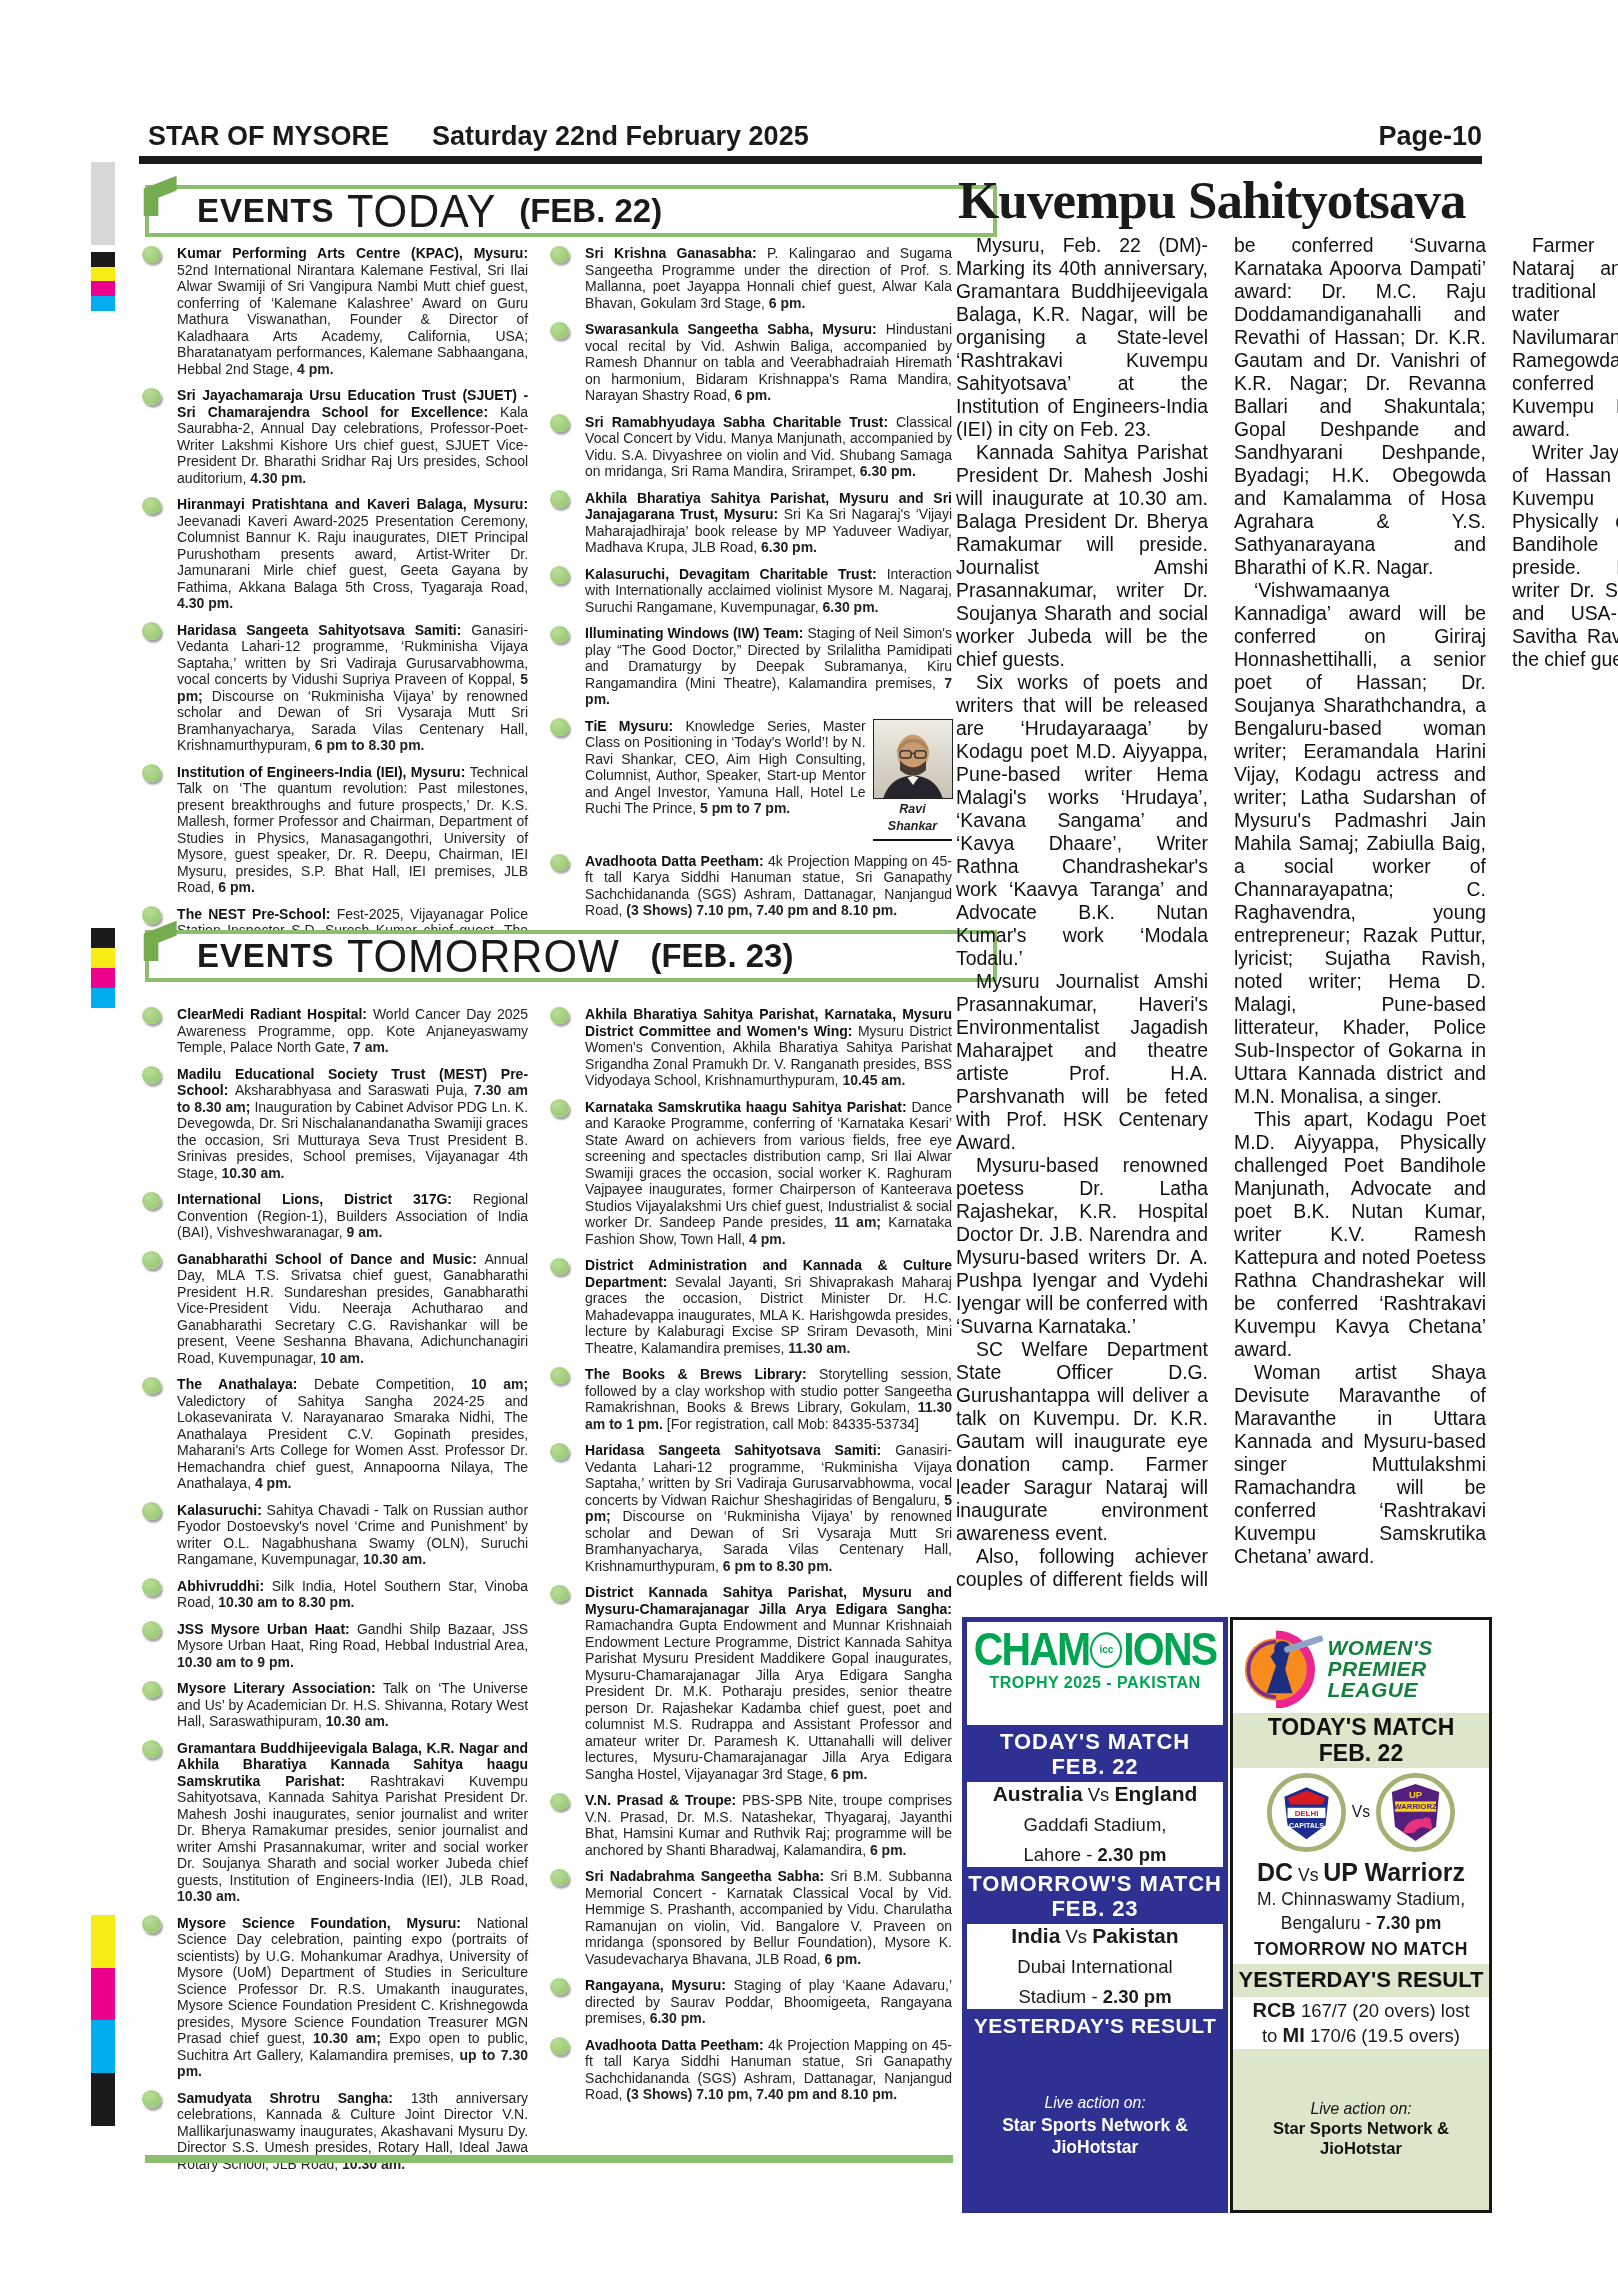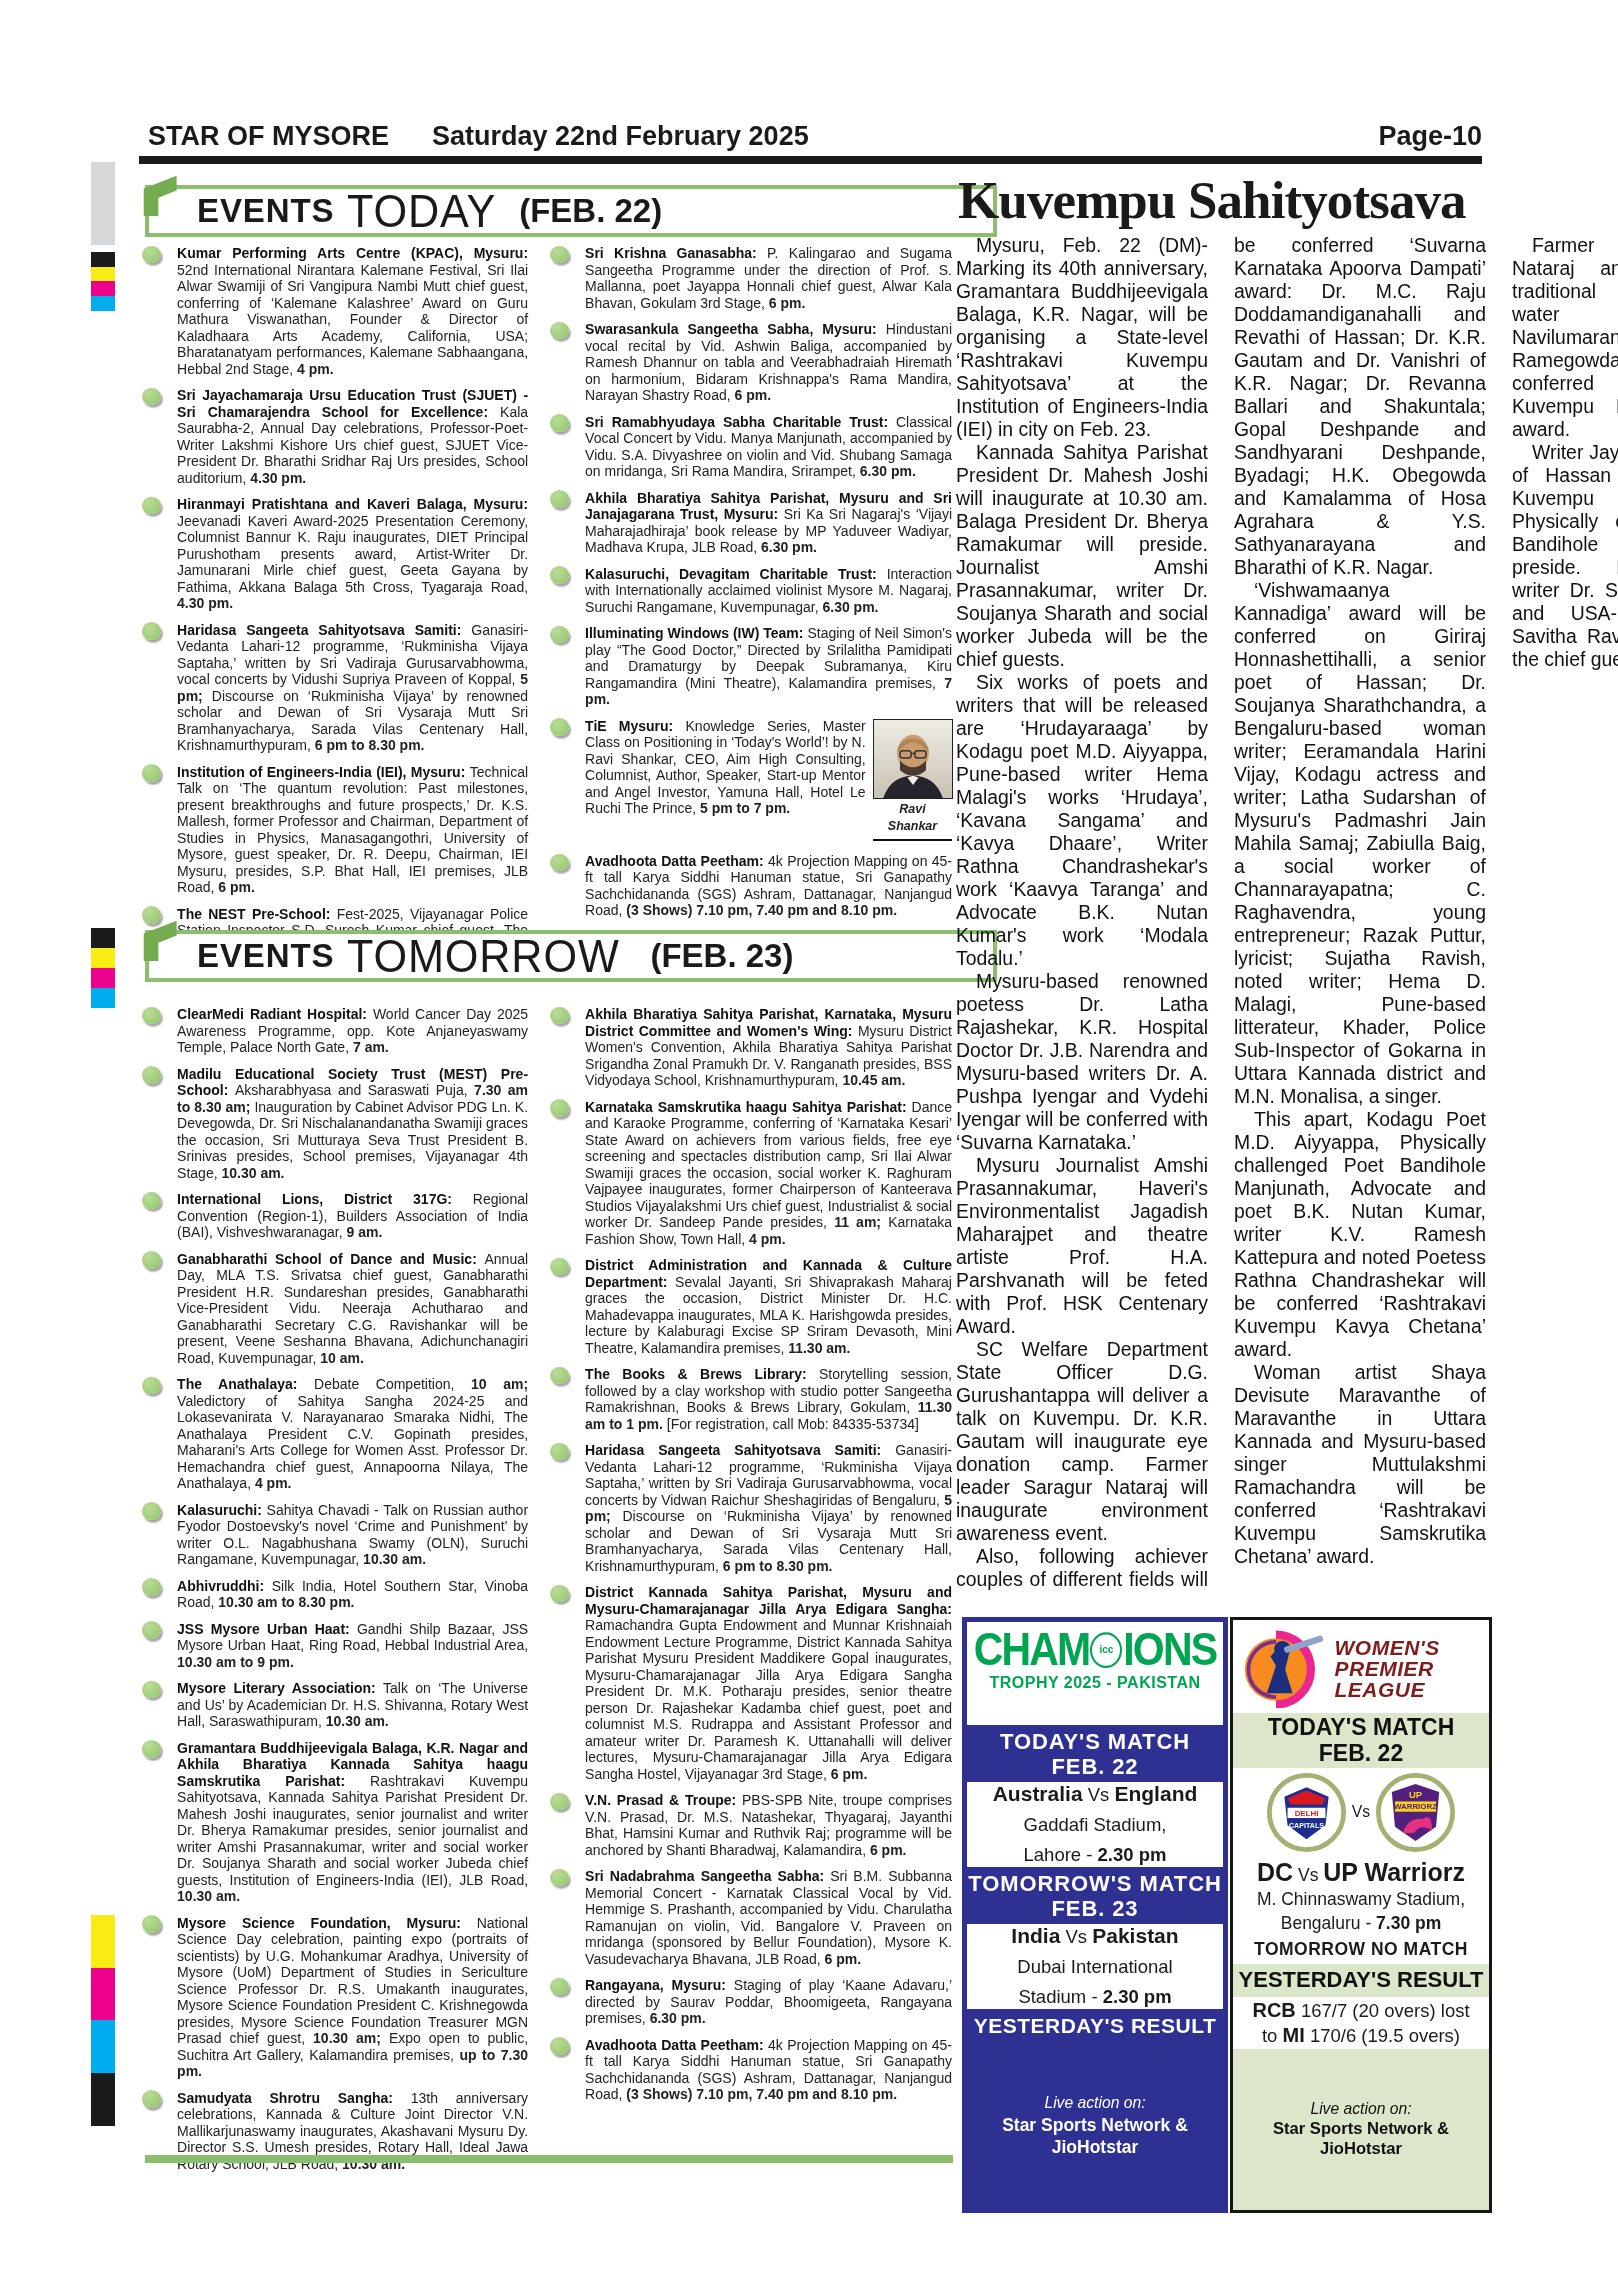--- a/index.html
+++ b/index.html
@@ -75,22 +75,22 @@
   .ct-res .l3{font-size:15.7px;}
   .ct-res .l3 b{font-size:16.6px;}
   .ct-footer{flex:1 1 auto;background:#2E3192;color:#fff;display:flex;flex-direction:column;
              justify-content:center;font-size:17.5px;line-height:22px;font-weight:bold;}
   .ct-footer .live{font-style:italic;font-weight:normal;font-size:15.7px;}
 
   
   .wpl-box{left:1230px;top:1617px;width:262px;height:596px;border:3.7px solid #161616;
            box-sizing:border-box;background:#fff;display:flex;flex-direction:column;text-align:center;}
   .wpl-logo{flex:0 0 89px;display:flex;align-items:center;justify-content:flex-start;padding:3.7px 0 0 5.5px;}
-  .wpl-logo-txt{text-align:left;color:#7f1d1d;font-weight:bold;font-style:italic;
-                font-size:21px;line-height:21px;letter-spacing:0.5px;margin-left:11px;}
+  .wpl-logo-txt{text-align:left;color:#15803d;font-weight:bold;font-style:italic;
+                font-size:21px;line-height:21px;letter-spacing:0.5px;margin-left:4px;}
   .wpl-band{background:#DCE6CA;color:#111;font-weight:bold;display:flex;flex-direction:column;
             justify-content:center;}
   .wpl-band-2l{flex:0 0 55px;font-size:23px;line-height:26px;}
   .wpl-band-1l{flex:0 0 33px;font-size:22px;}
   .wpl-badges{flex:0 0 89px;display:flex;align-items:center;justify-content:center;gap:5.5px;}
   .wpl-vs{font-size:15.7px;}
   .wpl-match{flex:0 0 107px;display:flex;flex-direction:column;justify-content:center;
              font-size:17.5px;line-height:24px;}
   .wpl-match .l1{font-size:17.5px;}
   .wpl-match .l1 b{font-size:25px;}
@@ -317,22 +317,22 @@
     </div>
   </div>
 
 <div class="abs bottom-rule"></div>
 
 <h1 class="abs headline" style="margin:0;">Kuvempu Sahityotsava</h1>
 <div class="abs article-cols" id="article-body">
     <p>Mysuru, Feb. 22 (DM)- Marking its 40th anniversary, Gramantara Buddhijeevigala Balaga, K.R. Nagar, will be organising a State-level ‘Rashtrakavi Kuvempu Sahityotsava’ at the Institution of Engineers-India (IEI) in city on Feb. 23.</p>
     <p>Kannada Sahitya Parishat President Dr. Mahesh Joshi will inaugurate at 10.30 am. Balaga President Dr. Bherya Ramakumar will preside. Journalist Amshi Prasannakumar, writer Dr. Soujanya Sharath and social worker Jubeda will be the chief guests.</p>
     <p>Six works of poets and writers that will be released are ‘Hrudayaraaga’ by Kodagu poet M.D. Aiyyappa, Pune-based writer Hema Malagi's works ‘Hrudaya’, ‘Kavana Sangama’ and ‘Kavya Dhaare’, Writer Rathna Chandrashekar's work ‘Kaavya Taranga’ and Advocate B.K. Nutan Kumar's work ‘Modala Todalu.’</p>
+    <p>Mysuru Journalist Amshi Prasannakumar, Haveri's Environmentalist Jagadish Maharajpet and theatre artiste Prof. H.A. Parshvanath will be feted with Prof. HSK Centenary Award.</p>
     <p>Mysuru-based renowned poetess Dr. Latha Rajashekar, K.R. Hospital Doctor Dr. J.B. Narendra and Mysuru-based writers Dr. A. Pushpa Iyengar and Vydehi Iyengar will be conferred with ‘Suvarna Karnataka.’</p>
-    <p>Mysuru Journalist Amshi Prasannakumar, Haveri's Environmentalist Jagadish Maharajpet and theatre artiste Prof. H.A. Parshvanath will be feted with Prof. HSK Centenary Award.</p>
     <p>SC Welfare Department State Officer D.G. Gurushantappa will deliver a talk on Kuvempu. Dr. K.R. Gautam will inaugurate eye donation camp. Farmer leader Saragur Nataraj will inaugurate environment awareness event.</p>
     <p>Also, following achiever couples of different fields will be conferred ‘Suvarna Karnataka Apoorva Dampati’ award: Dr. M.C. Raju Doddamandiganahalli and Revathi of Hassan; Dr. K.R. Gautam and Dr. Vanishri of K.R. Nagar; Dr. Revanna Ballari and Shakuntala; Gopal Deshpande and Sandhyarani Deshpande, Byadagi; H.K. Obegowda and Kamalamma of Hosa Agrahara &amp; Y.S. Sathyanarayana and Bharathi of K.R. Nagar.</p>
     <p>‘Vishwamaanya Kannadiga’ award will be conferred on Giriraj Honnashettihalli, a senior poet of Hassan; Dr. Soujanya Sharathchandra, a Bengaluru-based woman writer; Eeramandala Harini Vijay, Kodagu actress and writer; Latha Sudarshan of Mysuru's Padmashri Jain Mahila Samaj; Zabiulla Baig, a social worker of Channarayapatna; C. Raghavendra, young entrepreneur; Razak Puttur, lyricist; Sujatha Ravish, noted writer; Hema D. Malagi, Pune-based litterateur, Khader, Police Sub-Inspector of Gokarna in Uttara Kannada district and M.N. Monalisa, a singer.</p>
     <p>This apart, Kodagu Poet M.D. Aiyyappa, Physically challenged Poet Bandihole Manjunath, Advocate and poet B.K. Nutan Kumar, writer K.V. Ramesh Kattepura and noted Poetess Rathna Chandrashekar will be conferred ‘Rashtrakavi Kuvempu Kavya Chetana’ award.</p>
     <p>Woman artist Shaya Devisute Maravanthe of Maravanthe in Uttara Kannada and Mysuru-based singer Muttulakshmi Ramachandra will be conferred ‘Rashtrakavi Kuvempu Samskrutika Chetana’ award.</p>
     <p>Farmer leader Saragur Nataraj and K.R. Pet's traditional underground water expert Navilumaranahalli Ramegowda will be conferred ‘Rashtrakavi Kuvempu Krishi Chetana’ award.</p>
     <p>Writer Jayashri Dr. Krishna of Hassan will inaugurate Kuvempu Poets Meet. Physically challenged poet Bandihole Manjunath will preside. Bengaluru-based writer Dr. Soujanya Sharath and USA-based poetess Savitha Ravishankar will be the chief guests.</p>
   </div>
 
 <div class="abs ct-box">

